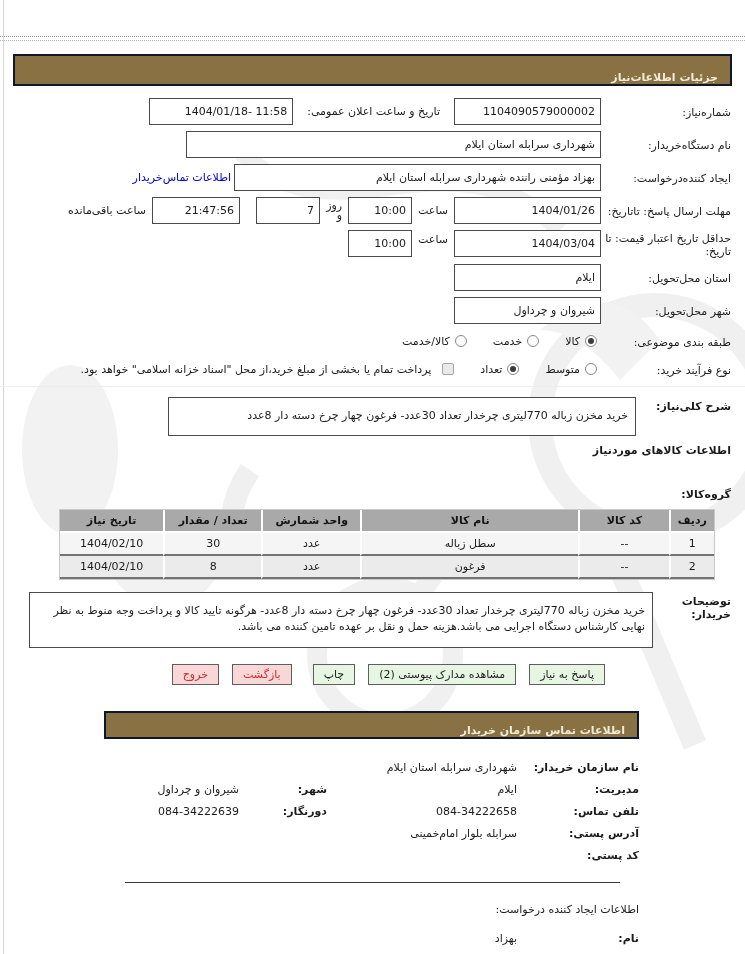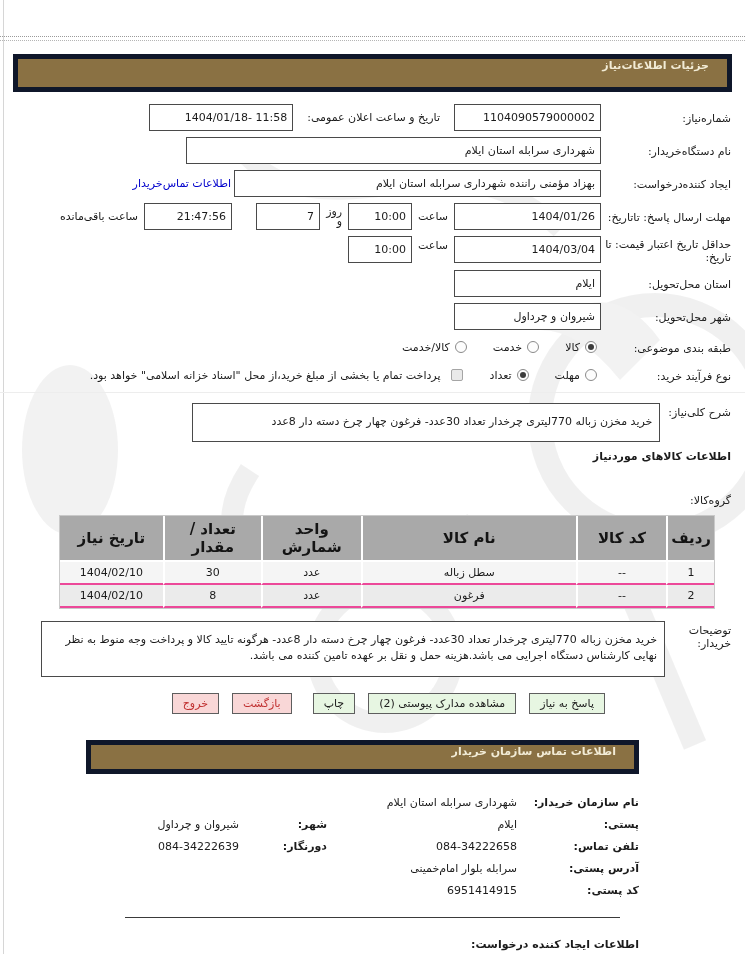--- a/index.html
+++ b/index.html
@@ -6,22 +6,22 @@
   body{
     width:745px;height:954px;background:#fff;position:relative;overflow:hidden;
     font-family:"DejaVu Sans",sans-serif;font-size:11px;color:#1b1b1b;direction:rtl;
   }
   .left-edge{position:absolute;left:3px;top:0;bottom:0;width:1px;background:#d6d6d6;}
   .watermark{position:absolute;inset:0;z-index:0;opacity:.5;pointer-events:none;}
   .content{position:relative;z-index:1;}
   .top-space{height:36px;}
   .dotted-sep{height:3px;border-top:1px dotted #9a9a9a;border-bottom:1px dotted #b5b5b5;}
   .bar{
-    background:#8a7143;border:5px solid #0f172a;color:#f2ecd6;font-weight:bold;
-    display:flex;align-items:flex-start;padding:0 18px;
+    background:#8a7143;border:2px solid #0f172a;color:#f2ecd6;font-weight:bold;
+    display:flex;align-items:flex-end;padding:0 12px;
   }
   .bar.main{height:28px;margin:13px 13px 0 13px;}
   .bar.sub{height:24px;margin:26px 106px 0 0;width:507px;}
   
   .form-area{padding:12px 14px 0 10px;}
   .frow{display:flex;align-items:center;margin-bottom:6px;min-height:22px;}
   .frow.top{align-items:flex-start;}
   .flabel{width:130px;flex:none;padding-top:2px;}
   .ibox{
     background:#fff;border:1px solid #4a4a4a;height:17px;line-height:17px;
@@ -36,50 +36,50 @@
   .radio{width:10px;height:10px;border:1px solid #8a8a8a;border-radius:50%;background:#fdfdfd;
     display:inline-block;position:relative;flex:none;}
   .radio.sel::after{content:'';position:absolute;inset:2px;border-radius:50%;background:#3c3c3c;}
   .opt{display:flex;align-items:center;gap:5px;margin-left:26px;}
   .optgroup{display:flex;align-items:center;margin-right:4px;}
   .chk{width:10px;height:10px;border:1px solid #a5a5a5;border-radius:2px;background:#e9e9e9;
     display:inline-block;flex:none;margin-left:6px;}
   
   .need-area{border-top:1px solid #ededed;padding:10px 14px 0 10px;}
   .nrow{display:flex;align-items:flex-start;margin-bottom:8px;}
-  .nlabel{font-weight:normal;flex:none;padding-top:3px;margin-left:8px;}
+  .nlabel{font-weight:bold;flex:none;padding-top:3px;margin-left:20px;}
   .nlabel.narrow{width:58px;}
   .nbox{border:1px solid #4a4a4a;padding:10px 7px;line-height:1.5;background:#fff;}
   .desc-box{width:452px;}
   .group-box{width:452px;min-height:30px;}
   .sec-heading{font-weight:bold;margin:2px 0 28px 0;}
   table.goods{border-collapse:separate;border-spacing:0;margin:4px 30px 10px 45px;
     width:656px;border:1px solid #c9c9c9;}
   table.goods th{background:#a9a9a9;color:#141414;font-weight:bold;padding:4px 3px;
-    border-left:2px solid #fff;border-bottom:2px solid #fff;font-size:15px;}
+    border-left:2px solid #fff;border-bottom:2px solid #fff;font-size:11px;}
   table.goods th:last-child,table.goods td:last-child{border-left:none;}
   table.goods td{padding:4px 3px;text-align:center;background:#f5f5f5;
-    border-left:2px solid #fff;border-bottom:2px solid #ec4899;}
+    border-left:2px solid #fff;border-bottom:2px solid #737373;}
   table.goods tr.alt td{background:#ebebeb;}
   .notes-row{display:flex;align-items:flex-start;padding:2px 14px 0 10px;}
   .notes-box{width:608px;min-height:34px;}
   
   .btn-row{display:flex;align-items:center;gap:13px;margin:16px 140px 0 0;}
   .btn{border:1px solid #5e5e5e;background:#e7f6e2;color:#1e1e1e;font-size:11px;
     padding:2px 10px;line-height:15px;cursor:pointer;font-family:inherit;white-space:nowrap;}
   .btn.pink{background:#f9d7d7;color:#c03030;}
   .btn.back{margin-right:8px;}
   
   .contact-grid{display:grid;grid-template-columns:122px 190px 88px 1fr;
     margin:22px 106px 0 0;row-gap:9px;align-items:center;}
   .contact-grid .lbl{font-weight:bold;}
   .contact-grid .val{padding-left:6px;}
   .span3{grid-column:2 / span 3;}
   .divider{border-top:1px solid #3a3a3a;margin:20px 125px 0 125px;}
-  .creator-title{font-weight:bold;margin:20px 106px 8px 0;}
+  .creator-title{font-weight:normal;margin:20px 106px 8px 0;}
   .creator-grid{display:grid;grid-template-columns:122px 1fr;margin:16px 106px 0 0;
     row-gap:10px;align-items:center;}
   .creator-grid .lbl{font-weight:bold;}
 </style>
 </head>
 <body>
 
 <div class="left-edge"></div>
 
 <svg class="watermark" width="745" height="954" viewBox="0 0 745 954">
@@ -126,21 +126,21 @@
       <a class="link">اطلاعات تماس‌خریدار</a>
     </div>
 
     <div class="frow">
       <span class="flabel">مهلت ارسال پاسخ: تاتاریخ:</span>
       <span class="ibox w145 ltr">1404/01/26</span>
       <span class="small-gap">ساعت</span>
       <span class="ibox w-hour ltr">10:00</span>
       <span class="daylbl">روز و</span>
       <span class="ibox w-day ltr">7</span>
-      <span class="ibox w-rem ltr" style="margin-right:24px">21:47:56</span>
+      <span class="ibox w-rem ltr" style="margin-right:16px">21:47:56</span>
       <span class="small-gap">ساعت باقی‌مانده</span>
     </div>
 
     <div class="frow top">
       <span class="flabel">حداقل تاریخ اعتبار قیمت: تا تاریخ:</span>
       <span class="ibox w145 ltr">1404/03/04</span>
       <span class="small-gap" style="padding-top:3px">ساعت</span>
       <span class="ibox w-hour ltr">10:00</span>
     </div>
 
@@ -170,21 +170,21 @@
           <span>کالا/خدمت</span>
         </span>
       </div>
     </div>
 
     <div class="frow">
       <span class="flabel">نوع فرآیند خرید:</span>
       <div class="optgroup">
         <span class="opt">
           <span class="radio"></span>
-          <span>مهلت</span>
+          <span>متوسط</span>
         </span>
         <span class="opt">
           <span class="radio sel"></span>
           <span>تعداد</span>
         </span>
         <span class="opt">
           <span class="chk"></span>
           <span>پرداخت تمام یا بخشی از مبلغ خرید،از محل "اسناد خزانه اسلامی" خواهد بود.</span>
         </span>
       </div>
@@ -247,35 +247,34 @@
   </div>
 
   <div class="bar sub">
     <span>اطلاعات تماس  سازمان خریدار</span>
   </div>
 
   <div class="contact-grid">
     <span class="lbl">نام سازمان خریدار:</span>
     <span class="val span3">شهرداری سرابله استان ایلام</span>
 
-    <span class="lbl">پستی:</span>
+    <span class="lbl">مدیریت:</span>
     <span class="val">ایلام</span>
     <span class="lbl">شهر:</span>
     <span class="val">شیروان و چرداول</span>
 
     <span class="lbl">تلفن تماس:</span>
     <span class="val ltr">084-34222658</span>
     <span class="lbl">دورنگار:</span>
     <span class="val ltr">084-34222639</span>
 
     <span class="lbl">آدرس پستی:</span>
     <span class="val span3">سرابله بلوار امام‌خمینی</span>
 
     <span class="lbl">کد پستی:</span>
-    <span class="val ltr span3">6951414915</span>
   </div>
 
   <div class="divider"></div>
 
   <div class="creator-title">اطلاعات ایجاد کننده درخواست:</div>
 
   <div class="creator-grid">
     <span class="lbl">نام:</span>
     <span class="val">بهزاد</span>
 

